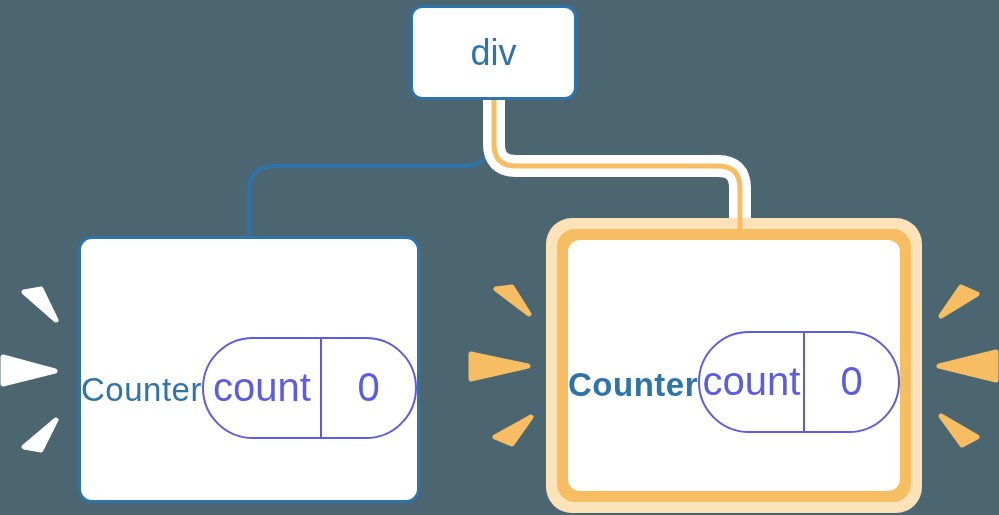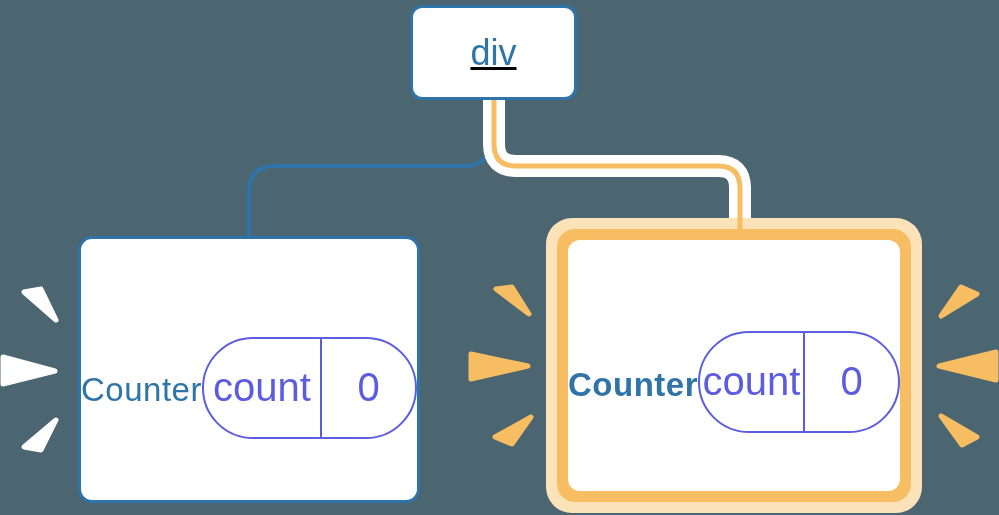--- a/index.html
+++ b/index.html
@@ -12,21 +12,21 @@
     background:var(--background);
     font-family:"Liberation Sans", sans-serif;
     position:relative;overflow:hidden;
   }
   .layer{position:absolute;left:0;top:0;width:999px;height:515px;pointer-events:none;}
   .under{z-index:1;} .over{z-index:3;}
 
   .divbox{
     position:absolute;left:410px;top:5px;width:167px;height:95px;z-index:2;
     background:var(--white);border:3px solid var(--blue);border-radius:12px;
-    display:flex;align-items:center;justify-content:center;text-decoration:underline;
+    display:flex;align-items:center;justify-content:center;
   }
   .divbox-label{font-size:36px;color:var(--blue);}
 
   .card{
     background:var(--white);
     display:flex;align-items:center;
   }
   .card-left{
     position:absolute;left:78px;top:236px;width:342px;height:267px;z-index:2;
     border:3px solid var(--blue);border-radius:14px;

